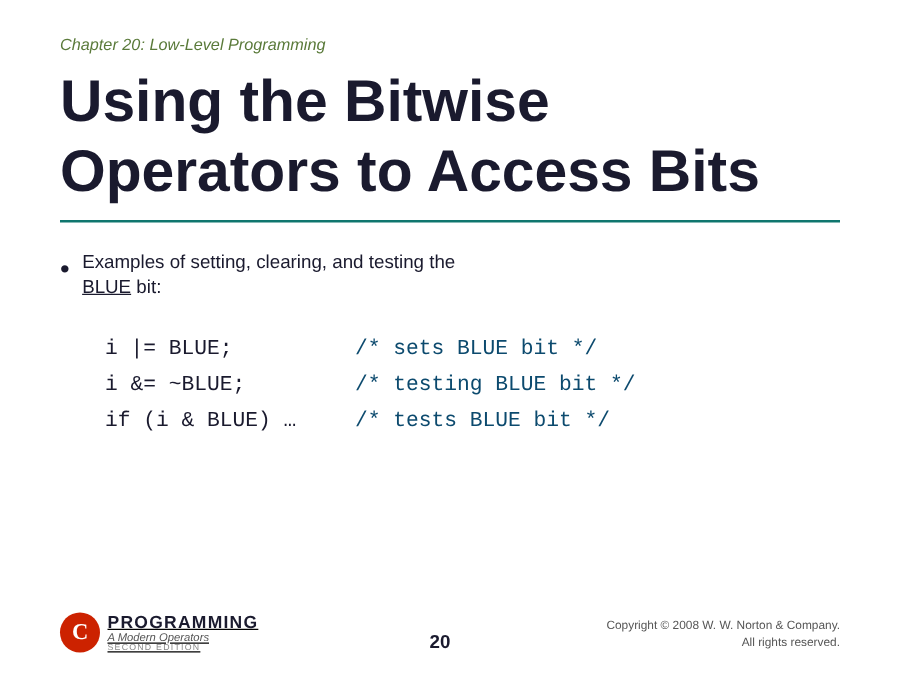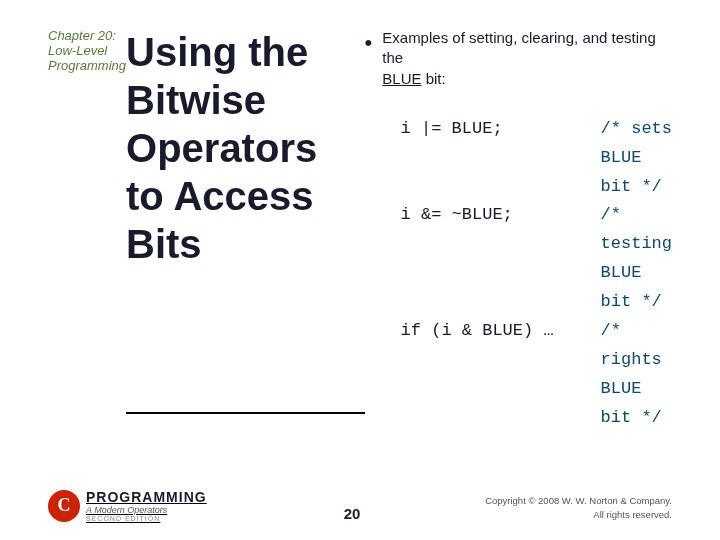--- a/index.html
+++ b/index.html
@@ -12,36 +12,36 @@
       overflow: hidden;
       position: relative;
     }
 
     .slide {
       width: 720px;
       height: 456px;
       background: #ffffff;
       padding: 28px 48px 20px 48px;
       display: flex;
-      flex-direction: row;
+      flex-direction: column;
     }
 
     .chapter-label {
       font-size: 13px;
       color: #5a7a3a;
       font-style: italic;
       margin-bottom: 10px;
       font-weight: normal;
     }
 
     .slide-title {
-      font-size: 40px;
-      font-weight: bold;
-      color: #1a1a2e;
-      border-bottom: 2px solid #000000;
+      font-size: 47px;
+      font-weight: bold;
+      color: #1a1a2e;
+      border-bottom: 2px solid #0f766e;
       padding-bottom: 10px;
       margin-bottom: 22px;
       line-height: 1.2;
     }
 
     .content-area {
       flex: 1;
       display: flex;
       flex-direction: column;
     }
@@ -199,21 +199,21 @@
       <div class="code-line">
         <span class="code-stmt">i |= BLUE;</span>
         <span class="code-comment">/* sets BLUE bit   */</span>
       </div>
       <div class="code-line">
         <span class="code-stmt">i &amp;= ~BLUE;</span>
         <span class="code-comment">/* testing BLUE bit */</span>
       </div>
       <div class="code-line">
         <span class="code-stmt">if (i &amp; BLUE) …</span>
-        <span class="code-comment">/* rights BLUE bit  */</span>
+        <span class="code-comment">/* tests BLUE bit  */</span>
       </div>
     </div>
 
   </div>
 
 </div>
 
 <div class="footer-logo-area">
   <div class="logo-wrapper">
     <div class="logo-c-circle">

